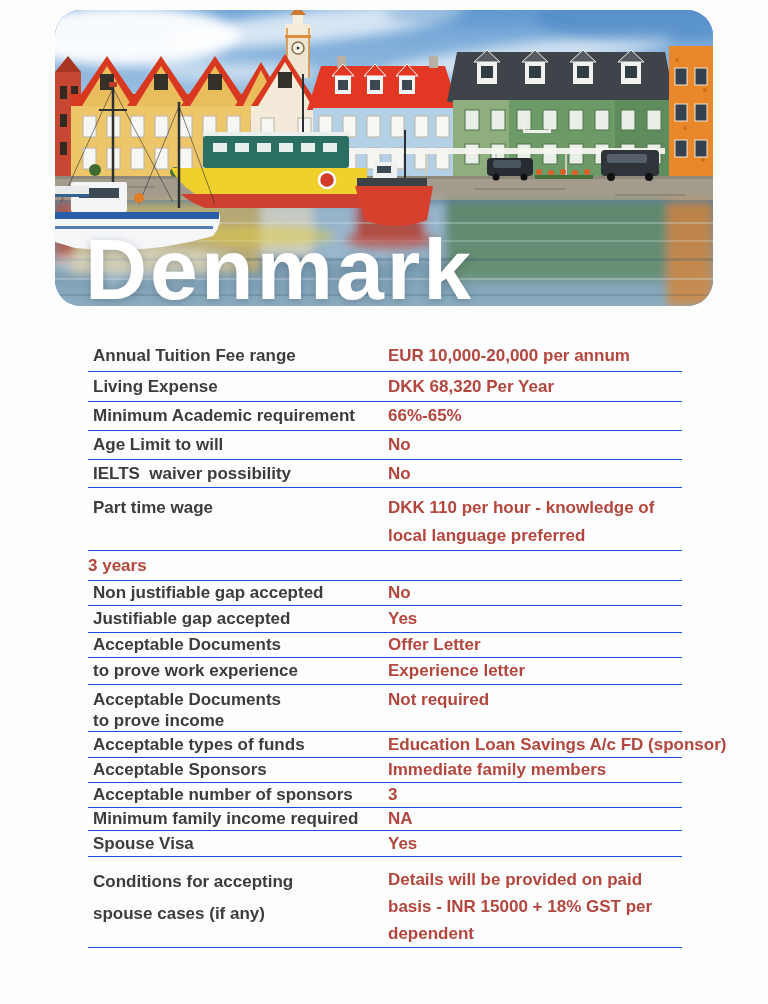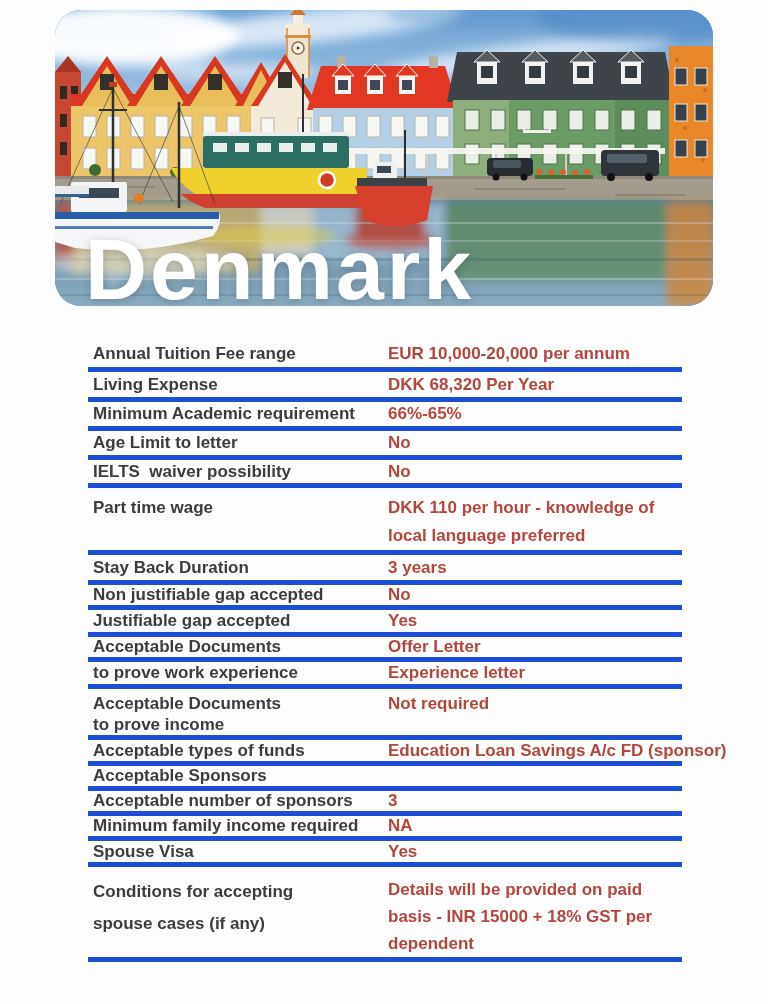--- a/index.html
+++ b/index.html
@@ -16,21 +16,21 @@
   .hero svg{display:block;}
   .hero-title{
     position:absolute;left:30px;bottom:-6px;z-index:5;
     font-size:86px;font-weight:bold;color:#ffffff;line-height:1;
     letter-spacing:3px;text-shadow:0 2px 8px rgba(30,40,60,.25);
   }
   
   .info-table{position:absolute;left:88px;top:340px;width:594px;}
   .row{
     display:flex;align-items:center;box-sizing:border-box;
-    border-bottom:5px solid #1d4ed8;
+    border-bottom:1px solid #1d4ed8;
   }
   .row .label{
     flex:0 0 300px;width:300px;box-sizing:border-box;padding-left:5px;
     color:#3c3b3e;font-weight:bold;font-size:17px;white-space:pre;
   }
   .row .value{
     flex:1;color:#b3463d;font-weight:bold;font-size:17px;white-space:pre;
   }
   .h23{min-height:23px}.h25{min-height:25px}.h26{min-height:26px}
   .h27{min-height:27px}.h28{min-height:28px}.h29{min-height:29px}
@@ -341,34 +341,33 @@
   </div>
   <div class="row h30">
     <div class="label">Living Expense</div>
     <div class="value">DKK 68,320 Per Year</div>
   </div>
   <div class="row h29">
     <div class="label">Minimum Academic requirement</div>
     <div class="value">66%-65%</div>
   </div>
   <div class="row h29">
-    <div class="label">Age Limit to letter</div>
+    <div class="label">Age Limit to will</div>
     <div class="value">No</div>
   </div>
   <div class="row h28">
     <div class="label">IELTS  waiver possibility</div>
     <div class="value">No</div>
   </div>
   <div class="row h60 top r7">
     <div class="label">Part time wage</div>
     <div class="value">DKK 110 per hour - knowledge of
 local language preferred</div>
   </div>
   <div class="row h30">
-    <div class="label">Stay Back Duration</div>
     <div class="value">3 years</div>
   </div>
   <div class="row h25">
     <div class="label">Non justifiable gap accepted</div>
     <div class="value">No</div>
   </div>
   <div class="row h27">
     <div class="label">Justifiable gap accepted</div>
     <div class="value">Yes</div>
   </div>
@@ -384,20 +383,21 @@
     <div class="label">Acceptable Documents
 to prove income</div>
     <div class="value">Not required</div>
   </div>
   <div class="row h26">
     <div class="label">Acceptable types of funds</div>
     <div class="value">Education Loan Savings A/c FD (sponsor)</div>
   </div>
   <div class="row h25">
     <div class="label">Acceptable Sponsors</div>
+    <div class="value">Immediate family members</div>
   </div>
   <div class="row h25">
     <div class="label">Acceptable number of sponsors</div>
     <div class="value">3</div>
   </div>
   <div class="row h23">
     <div class="label">Minimum family income required</div>
     <div class="value">NA</div>
   </div>
   <div class="row h26">

